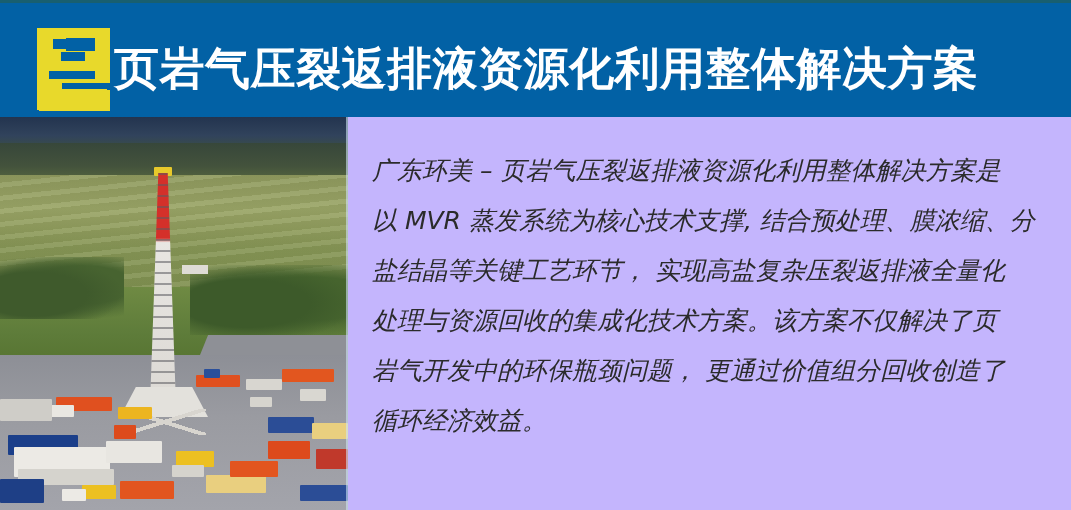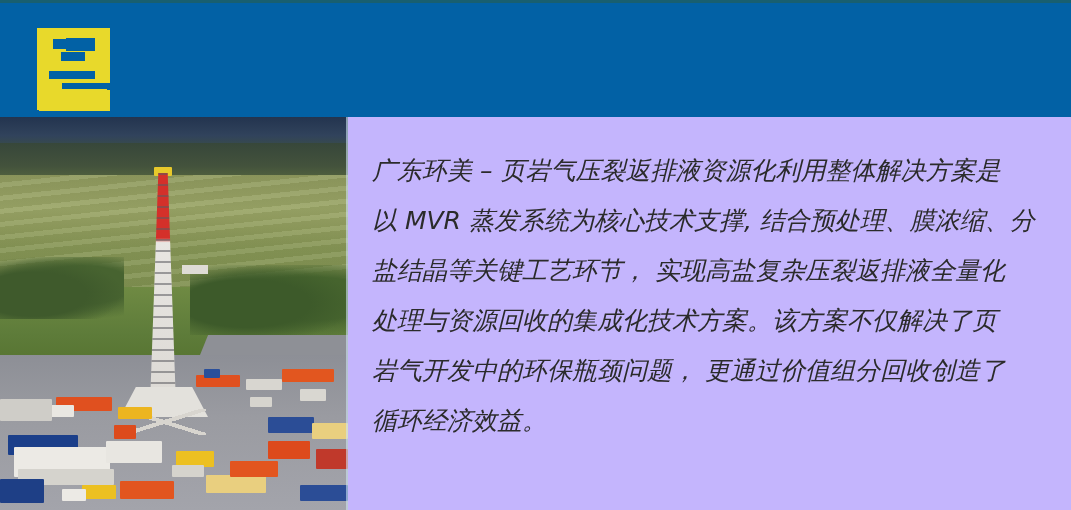--- a/index.html
+++ b/index.html
@@ -205,20 +205,21 @@
         <path d="M6 15 L6 36 L27 36 L27 25 L52 25 L52 34 L5 34 L5 84 L76 84 L76 63 L28 63 L28 56 L76 56 L76 1 L6 1 Z" fill="#e8d92b" transform="translate(1,0)"></path>
         <path d="M4 1 L74 1 L74 34 L52 34 L52 25 L26 25 L26 37 L4 37 Z" fill="#e8d92b"></path>
         <path d="M4 37 L26 37 L26 62 L74 62 L74 83 L4 83 Z" fill="#e8d92b"></path>
         <path d="M52 25 L74 25 L74 55 L26 55 L26 37 L52 37 Z" fill="#e8d92b"></path>
         <path d="M20 12 L60 12 L60 22 L20 22 Z" fill="#0261a5"></path>
         <path d="M33 11 L62 11 L62 24 L33 24 Z" fill="#0261a5"></path>
         <path d="M16 44 L62 44 L62 52 L16 52 Z" fill="#0261a5"></path>
       </svg>
     </div>
 
+    <div id="header-title">页岩气压裂返排液资源化利用整体解决方案</div>
   </div>
 
   <div id="rig-photo">
     <div class="sky"></div>
     <div class="treeline-far"></div>
     <div class="field-upper"></div>
     <div class="field-stripes"></div>
     <div class="field-lower"></div>
     <div class="tree-cluster-l"></div>
     <div class="tree-cluster-r"></div>

